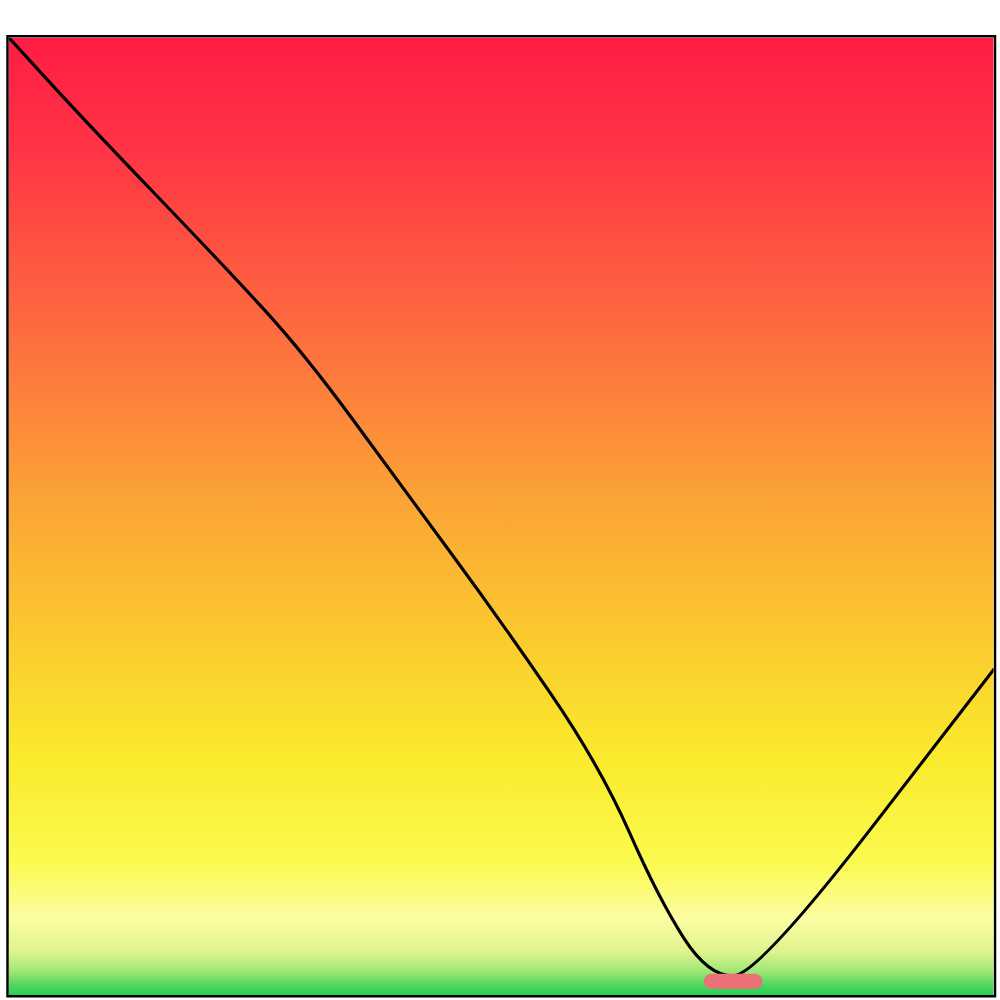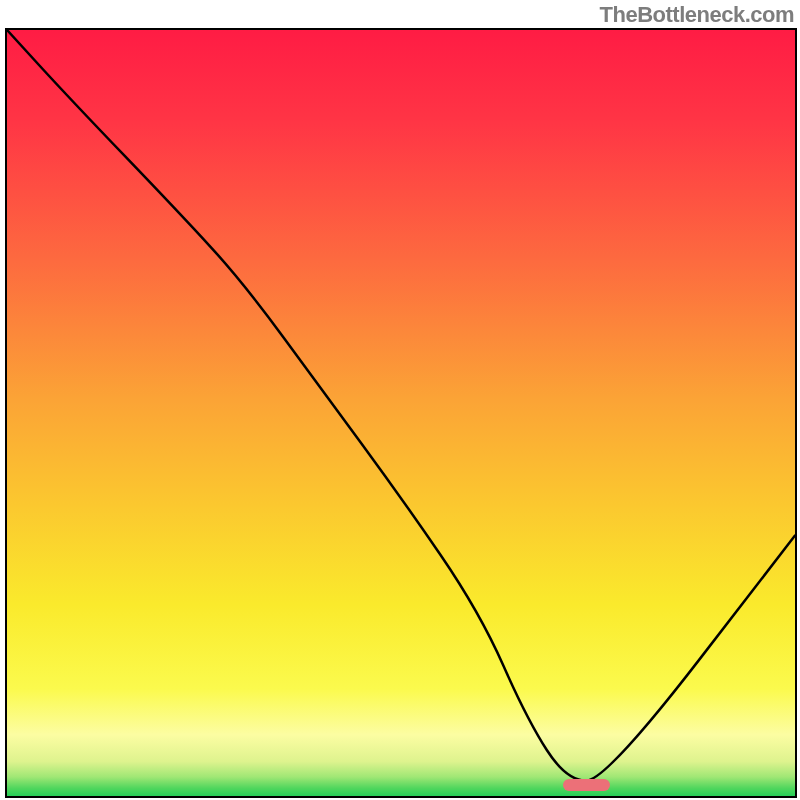--- a/index.html
+++ b/index.html
@@ -49,21 +49,20 @@
     background: #ec7078;
     border-radius: 6px;
     z-index: 3;
   }
 </style>
 </head>
 <body>
 
 <div class="stage">
 
-  <div class="attribution">TheBottleneck.com</div>
 
   <div class="frame">
     <svg class="plot" viewBox="0 0 788 766" preserveAspectRatio="none">
       <defs>
         <linearGradient id="bg-grad" x1="0" y1="0" x2="0" y2="1">
             <stop offset="0%" stop-color="#ff1c44"></stop>
             <stop offset="12%" stop-color="#ff3545"></stop>
             <stop offset="30%" stop-color="#fd6a3f"></stop>
             <stop offset="48%" stop-color="#fba336"></stop>
             <stop offset="62%" stop-color="#fbc82f"></stop>

